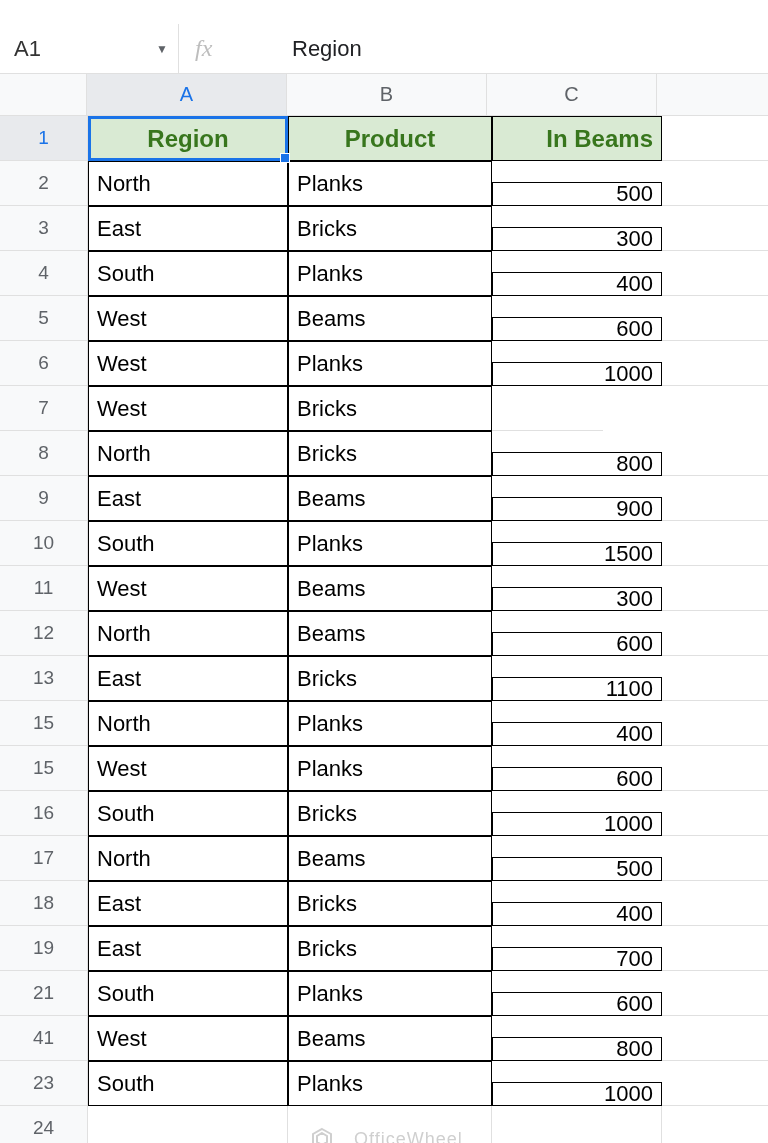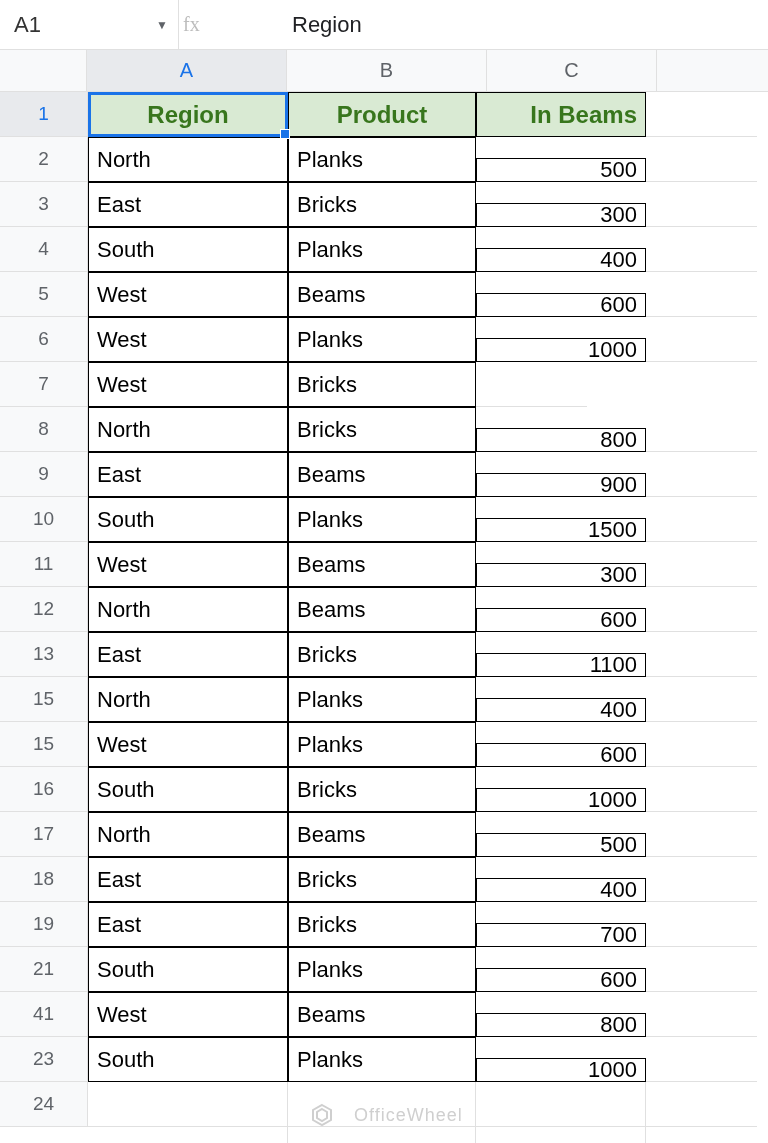--- a/index.html
+++ b/index.html
@@ -9,38 +9,40 @@
       width: 768px;
       height: 1143px;
       overflow: hidden;
     }
     .formula-bar {
       display: flex;
       align-items: center;
       height: 50px;
       border-bottom: 1px solid #e0e0e0;
       padding-left: 8px;
+      margin-top: 24px;
     }
     .name-box {
       width: 170px;
       display: flex;
       align-items: center;
       justify-content: space-between;
       padding: 0 10px 0 6px;
       font-size: 22px;
       color: #333;
     }
     .name-box-dropdown {
       color: #5f6368;
       font-size: 12px;
     }
     .fx-label {
+      font-style: italic;
       color: #bdbdbd;
-      font-size: 20px;
-      padding: 0 4px;
+      font-size: 24px;
+      padding: 0 16px;
       font-family: 'Times New Roman', serif;
       border-left: 1px solid #e0e0e0;
       height: 100%;
       display: flex;
       align-items: center;
       width: 110px;
     }
     .formula-input {
       flex: 1;
       font-size: 22px;
@@ -105,21 +107,21 @@
       border-right: 1px solid #e0e0e0;
       border-bottom: 1px solid #e0e0e0;
       display: flex;
       align-items: center;
       font-size: 22px;
       color: #000;
       padding: 0 8px;
       overflow: hidden;
     }
     .cell.a { width: 200px; }
-    .cell.b { width: 188px; }
+    .cell.b { width: 204px; }
     .cell.c { width: 170px; justify-content: flex-end; }
     .cell.extra { width: 111px; border-right: none; }
     .table-header-cell {
       background: #d9ead3;
       font-weight: bold;
       color: #38761d;
       justify-content: center;
       border: 1.5px solid #000;
       font-size: 24px;
       position: relative;

